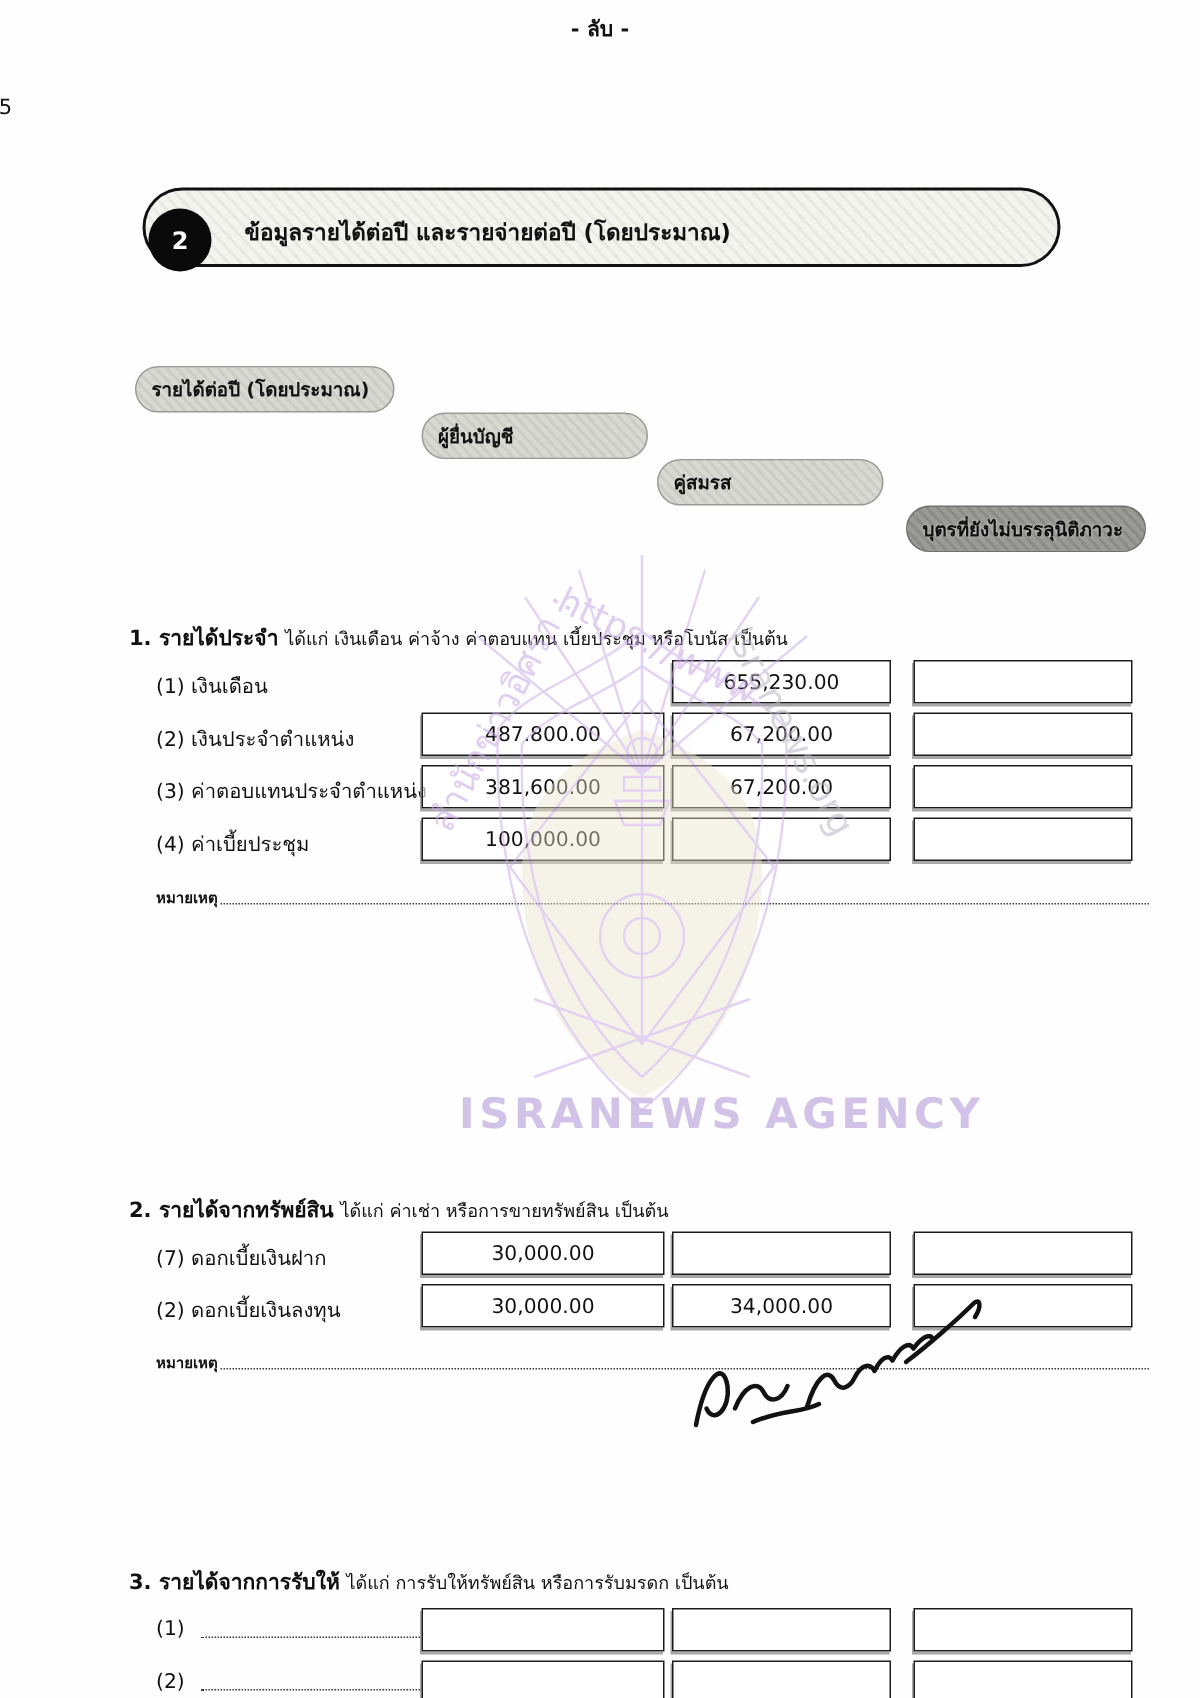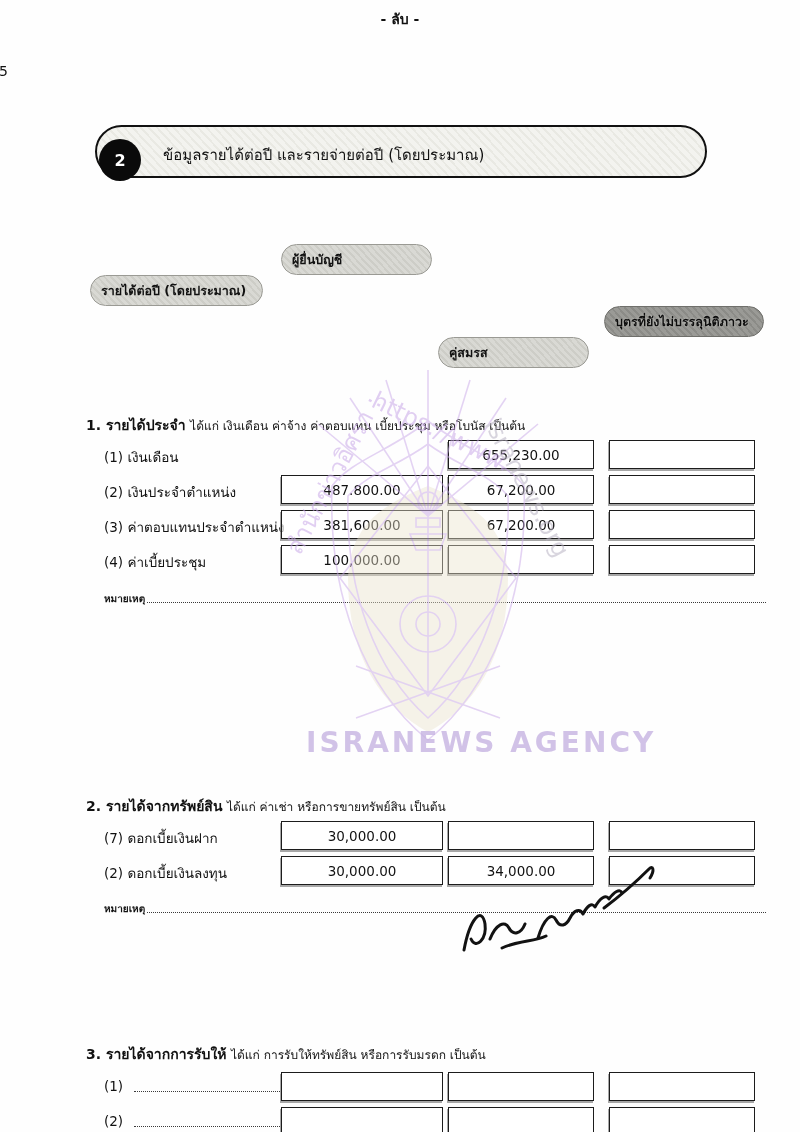--- a/index.html
+++ b/index.html
@@ -17,21 +17,21 @@
     left:95px; top:81px; width:612px; height:53px; box-sizing:border-box;
     border:2.5px solid #111; border-radius:28px;
     background:repeating-linear-gradient(47deg,#f3f3ef 0 4px,#e9e9e3 4px 6px);
   }
   .banner-circle{
     position:absolute; left:2px; top:12px; width:42px; height:42px;
     background:#0a0a0a; border-radius:50%;
     display:flex; align-items:center; justify-content:center;
     color:#fff; font-size:16px; font-weight:bold;
   }
-  .banner-title{position:absolute; left:66px; top:16px; font-size:15px; font-weight:normal;}
+  .banner-title{position:absolute; left:66px; top:16px; font-size:15px; font-weight:bold;}
   
   .pill{
     top:147px; height:31px; box-sizing:border-box; border-radius:16px;
     display:flex; align-items:center; padding:0 10px;
     font-size:12.5px; font-weight:bold;
     background:repeating-linear-gradient(47deg,#d9d9d4 0 3px,#cdcdc7 3px 5px);
     border:1px solid #9a9a94;
   }
   .pill-dark{
     background:repeating-linear-gradient(47deg,#9a9a96 0 3px,#8b8b87 3px 5px);
@@ -76,31 +76,31 @@
 
   <div class="abs secret z" style="top:8px;">- ลับ -</div>
 
   <div class="abs pagenum z">หน้า 5</div>
 
   <div class="abs banner z">
     <div class="banner-circle">2</div>
     <div class="banner-title">ข้อมูลรายได้ต่อปี และรายจ่ายต่อปี (โดยประมาณ)</div>
   </div>
 
+  <div class="abs pill z" style="left:90px; width:173px;">
+    <span>รายได้ต่อปี (โดยประมาณ)</span>
+  </div>
   <div class="abs pill z" style="left:281px; width:151px;">
     <span>ผู้ยื่นบัญชี</span>
   </div>
-  <div class="abs pill z" style="left:90px; width:173px;">
-    <span>รายได้ต่อปี (โดยประมาณ)</span>
+  <div class="abs pill z" style="left:438px; width:151px;">
+    <span>คู่สมรส</span>
   </div>
   <div class="abs pill pill-dark z" style="left:604px; width:160px;">
     <span>บุตรที่ยังไม่บรรลุนิติภาวะ</span>
-  </div>
-  <div class="abs pill z" style="left:438px; width:151px;">
-    <span>คู่สมรส</span>
   </div>
 
   <div class="abs sec z" style="top:193px;">
     <div class="sec-head">
       <span class="no-title">1. รายได้ประจำ</span>
       <span class="desc">ได้แก่ เงินเดือน ค่าจ้าง ค่าตอบแทน เบี้ยประชุม หรือโบนัส เป็นต้น</span>
     </div>
     <div class="srow" style="margin-top:1px;">
       <span class="lbl">(1) เงินเดือน</span>
       <div class="cell c2">655,230.00</div>

